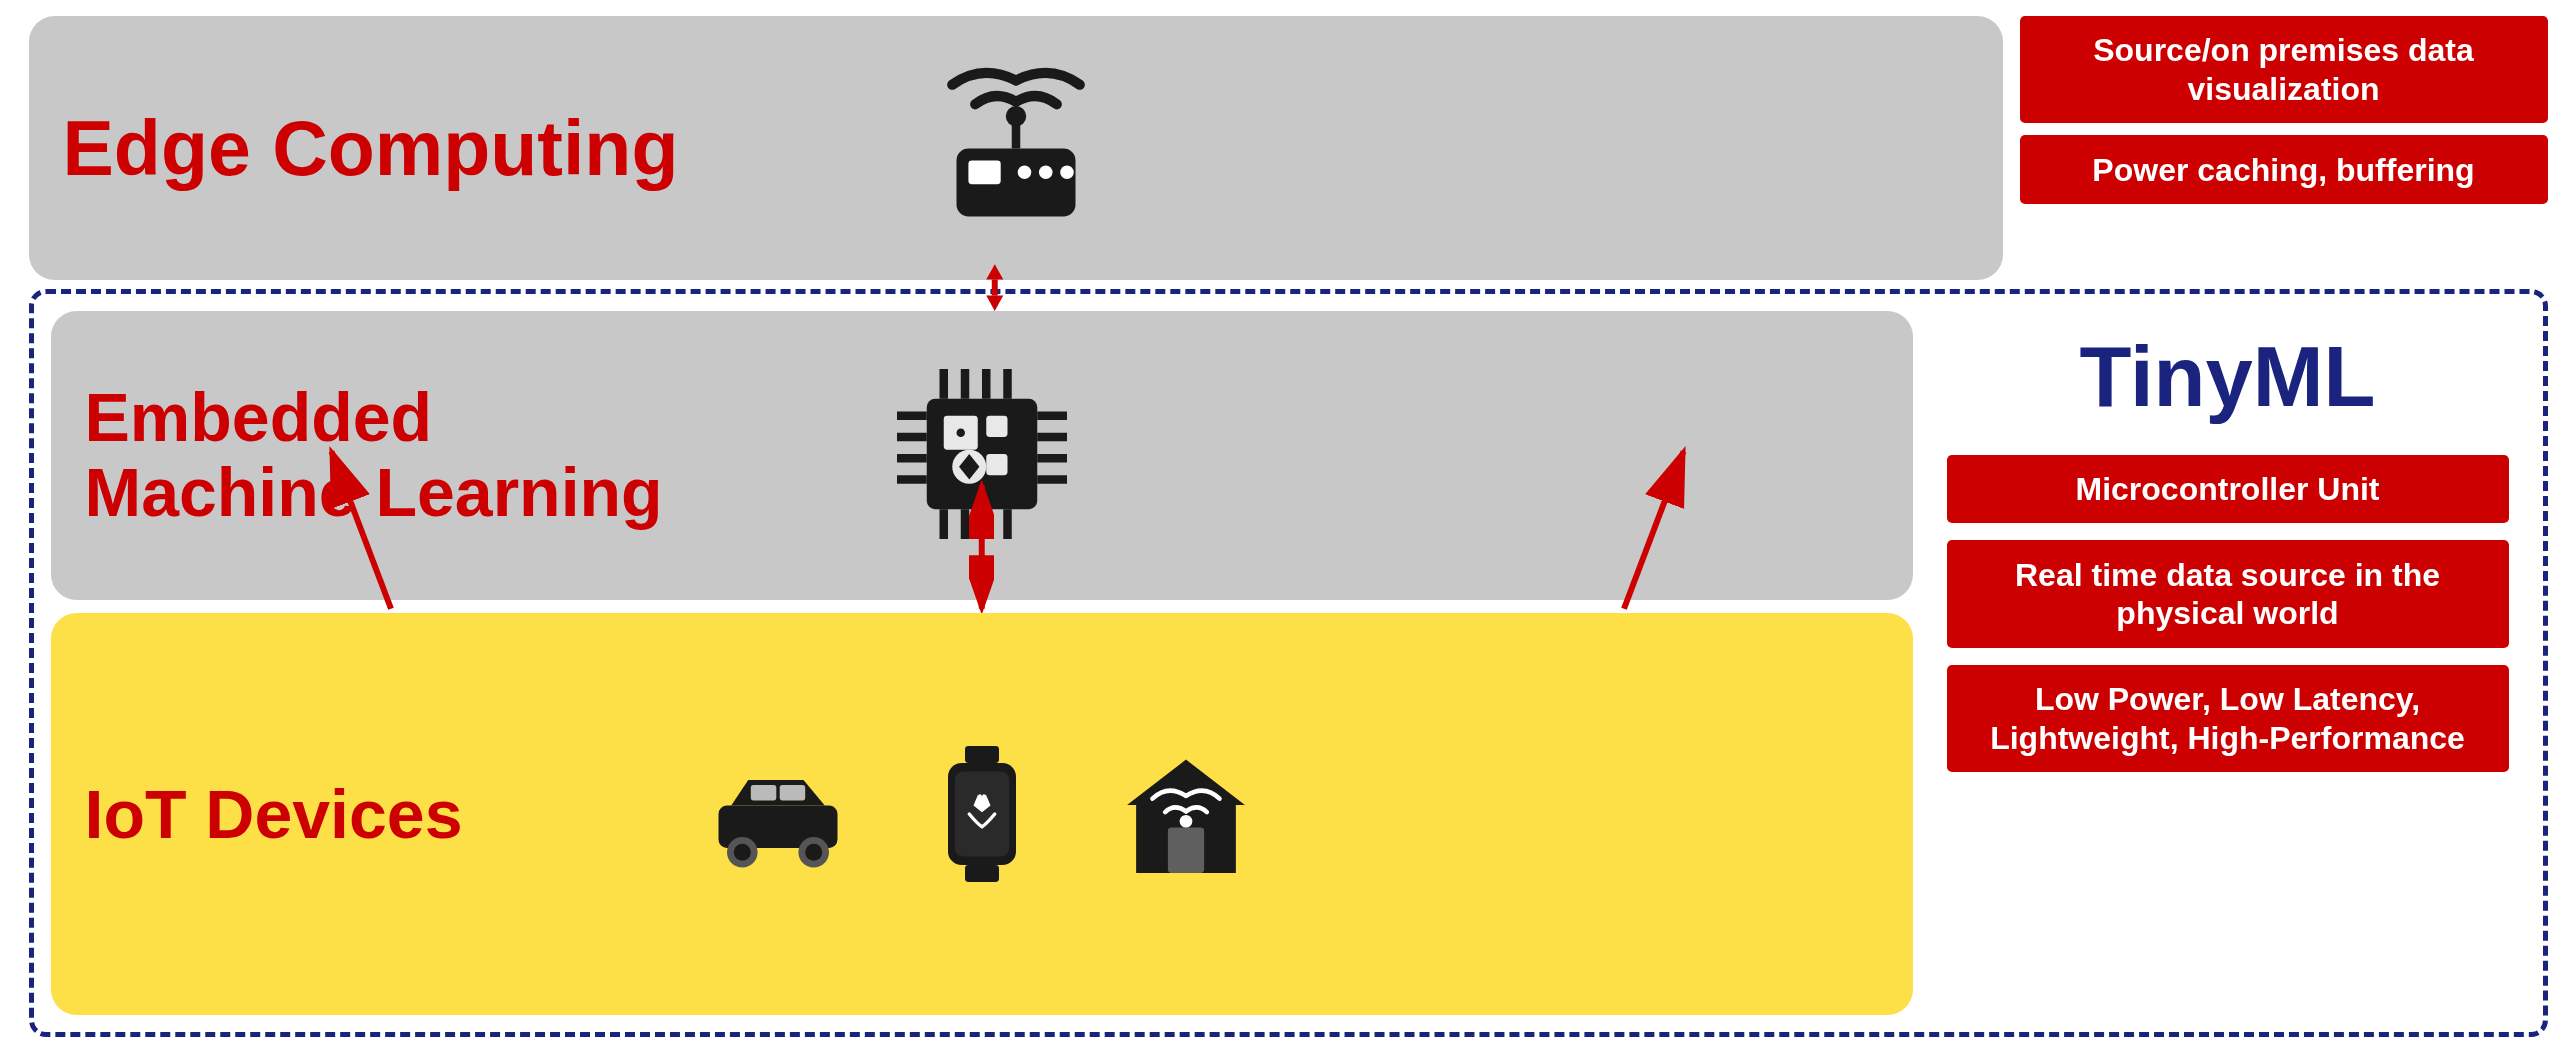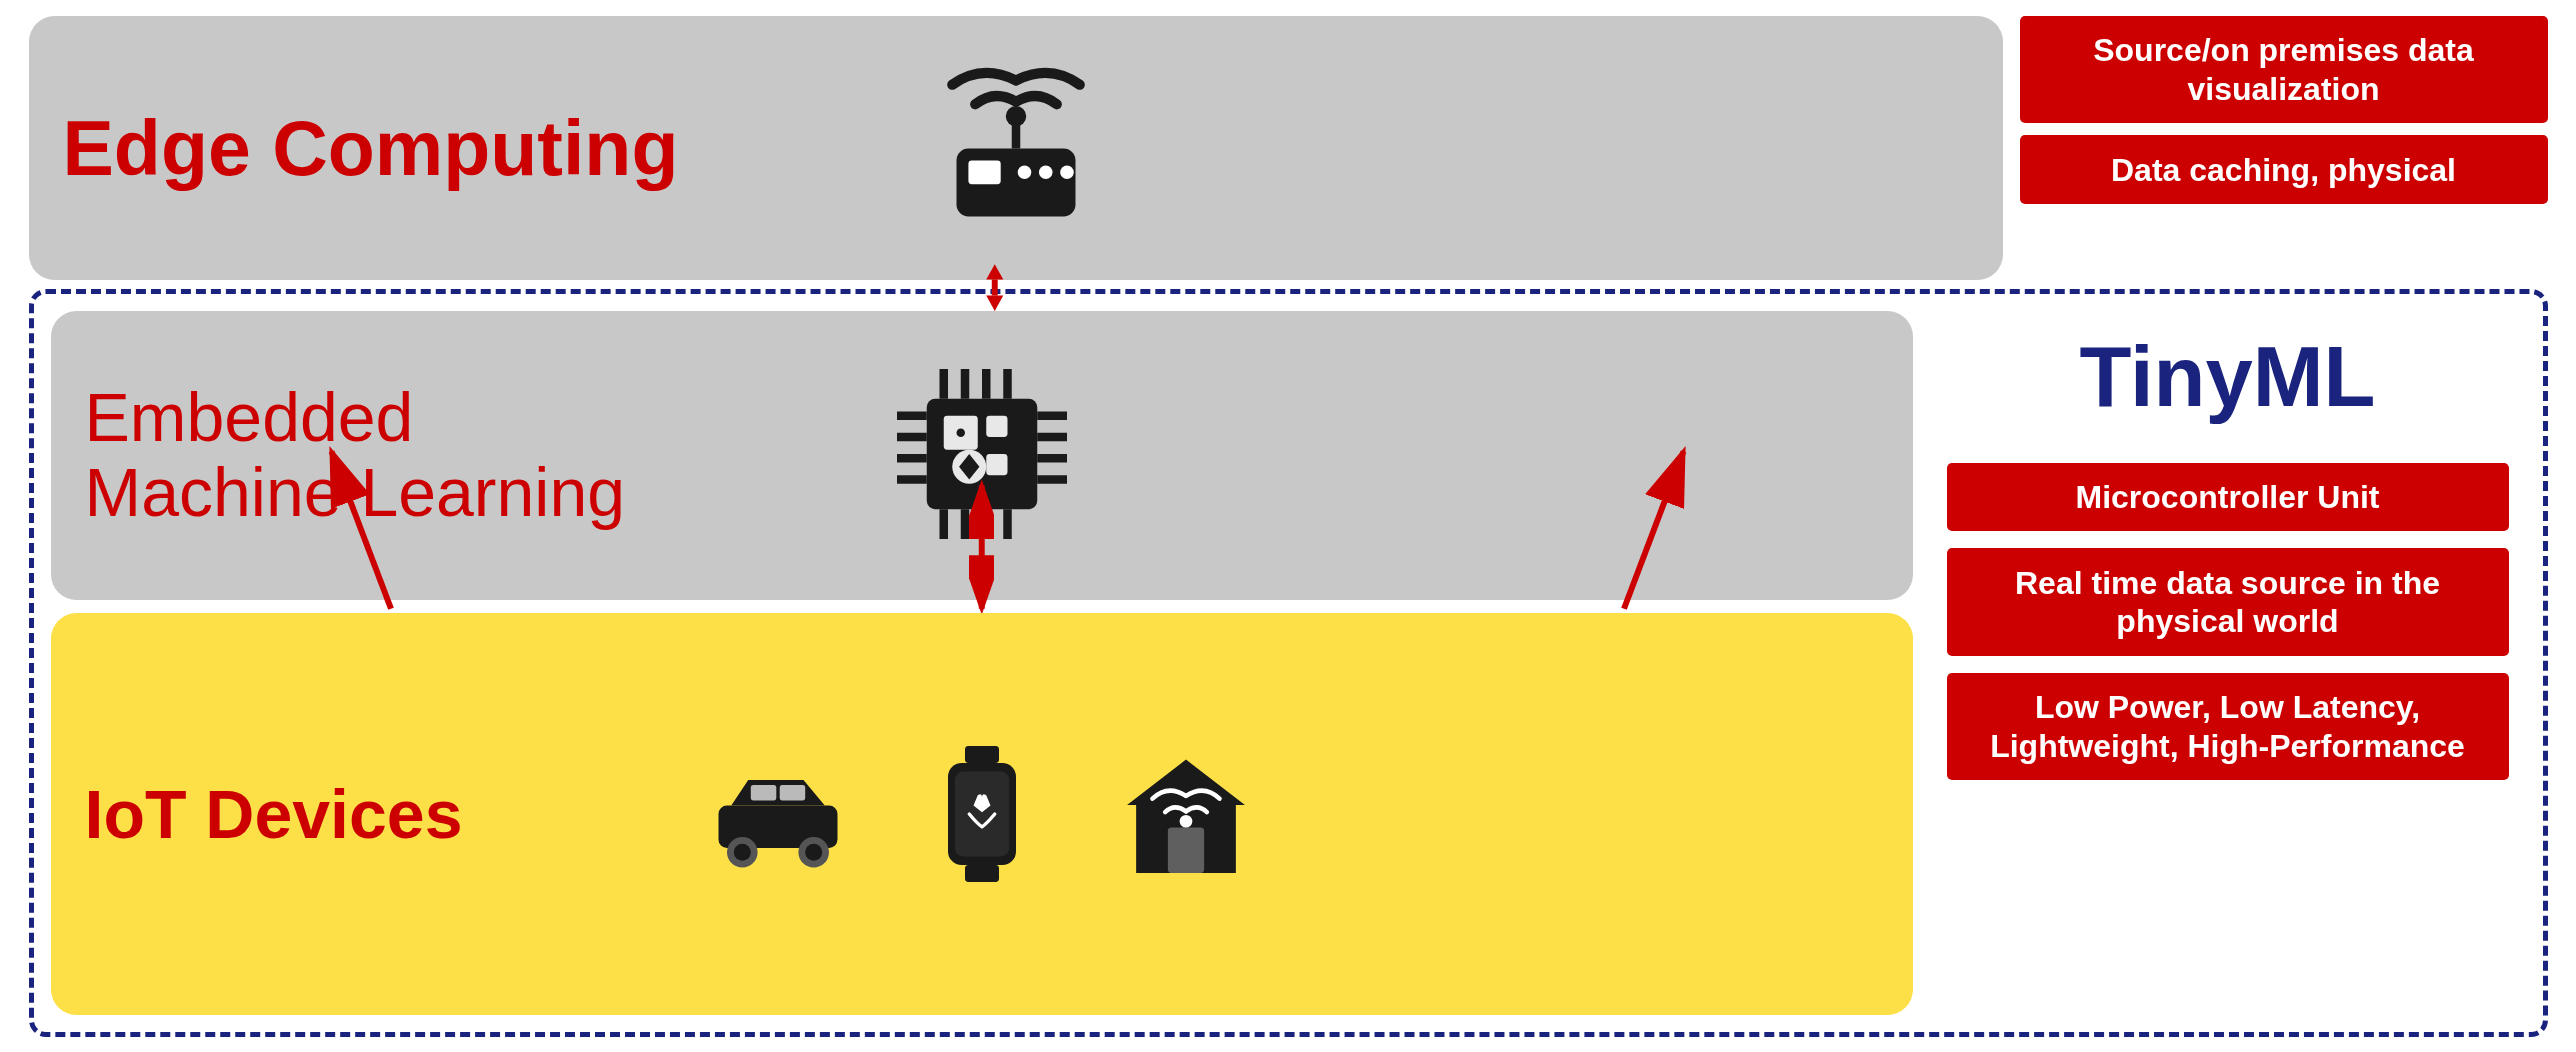--- a/index.html
+++ b/index.html
@@ -105,21 +105,21 @@
       border-radius: 25.5px;
       display: flex;
       align-items: center;
       padding: 17px 34px;
       height: 289px;
       position: relative;
     }
 
     .embedded-title {
       font-size: 68px;
-      font-weight: normal;
+      font-weight: bold;
       color: #cc0000;
       line-height: 1.1;
     }
 
     .chip-icon {
       position: absolute;
       left: 50%;
       transform: translateX(-50%);
     }
 
@@ -155,21 +155,21 @@
       flex-direction: column;
       gap: 17px;
       padding: 17px;
     }
 
     .tinyml-title {
       font-size: 85px;
       font-weight: bold;
       color: #1a237e;
       text-align: center;
-      margin-bottom: 20px;
+      margin-bottom: 12px;
     }
 
     
     .iot-device-svg {
       width: 136px;
       height: 136px;
     }
 
     .chip-svg {
       width: 170px;
@@ -204,21 +204,21 @@
 
           <circle cx="110" cy="138" r="8" fill="white"></circle>
           <circle cx="135" cy="138" r="8" fill="white"></circle>
           <circle cx="160" cy="138" r="8" fill="white"></circle>
         </svg>
       </div>
     </div>
 
     <div class="edge-right-panel">
       <div class="red-box">Source/on premises data visualization</div>
-      <div class="red-box">Data caching, physical</div>
+      <div class="red-box">Power caching, buffering</div>
     </div>
   </div>
 
   <div class="bottom-dashed-area">
 
     <div class="left-column">
 
       <div class="embedded-ml-box">
         <div class="embedded-title">
           <span>Embedded</span><br>

